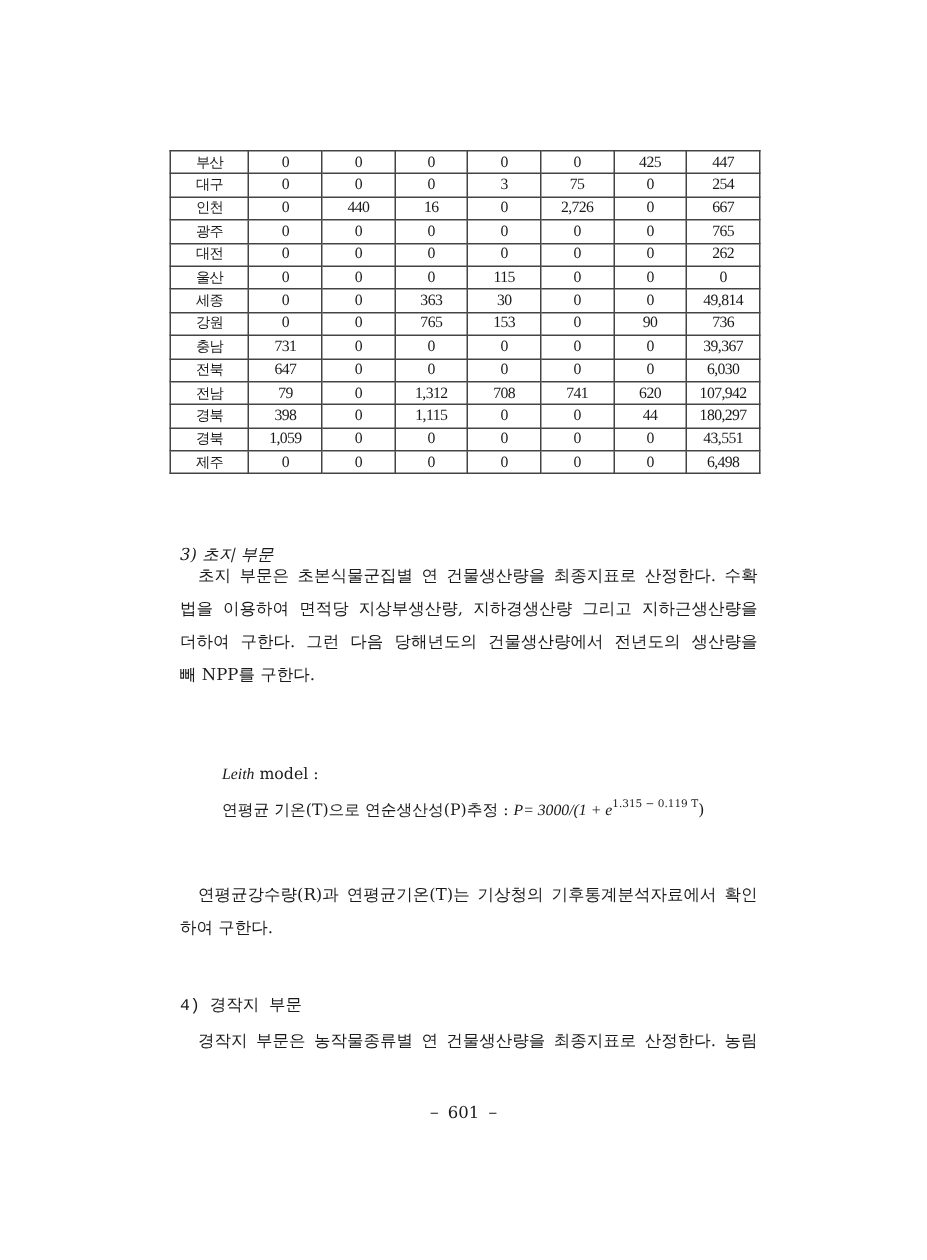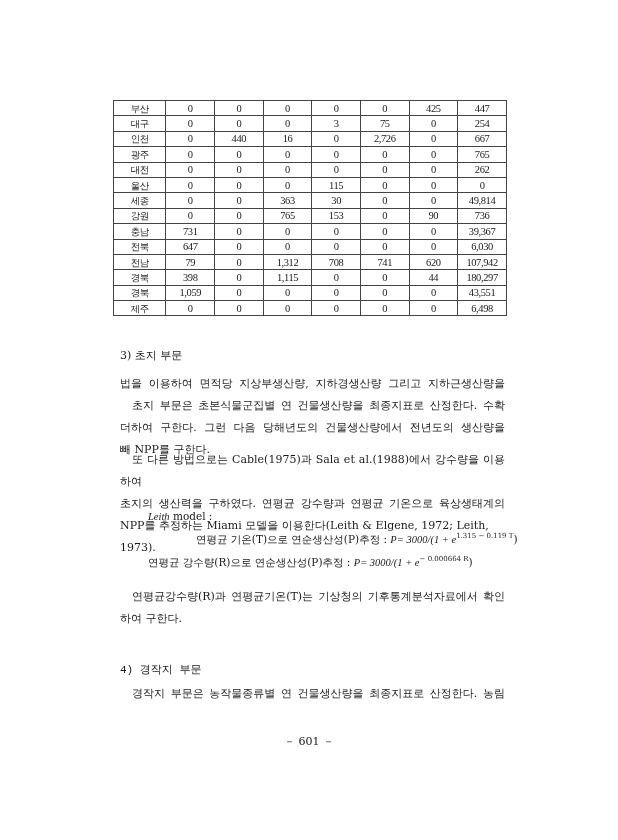--- a/index.html
+++ b/index.html
@@ -166,47 +166,39 @@
           <td class="num">0</td>
           <td class="num">0</td>
           <td class="num">0</td>
           <td class="num">0</td>
           <td class="num">0</td>
           <td class="num">6,498</td>
         </tr>
       </tbody>
   </table>
 
-  <div class="heading" style="left:120px; top:348px;">3) 초지 부문</div>
+  <div class="heading" style="left:120px; top:362px;font-style:italic;">3) 초지 부문</div>
 
   <div class="txt" style="top:373px;">
+    <div class="justify indent">초지 부문은 초본식물군집별 연 건물생산량을 최종지표로 산정한다. 수확</div>
     <div class="justify">법을 이용하여 면적당 지상부생산량, 지하경생산량 그리고 지하근생산량을</div>
-    <div class="justify indent">초지 부문은 초본식물군집별 연 건물생산량을 최종지표로 산정한다. 수확</div>
     <div class="justify">더하여 구한다. 그런 다음 당해년도의 건물생산량에서 전년도의 생산량을</div>
     <div>빼 NPP를 구한다.</div>
   </div>
 
-  <div class="txt" style="top:449px;">
-    <div class="justify indent">또 다른 방법으로는 Cable(1975)과 Sala et al.(1988)에서 강수량을 이용하여</div>
-    <div class="justify">초지의 생산력을 구하였다. 연평균 강수량과 연평균 기온으로 육상생태계의</div>
-    <div>NPP를 추정하는 Miami 모델을 이용한다(Leith &amp; Elgene, 1972; Leith, 1973).</div>
-  </div>
 
   <div class="formula" style="top:510px;">
     <i>Leith</i>
     <span>model :</span>
   </div>
 
-  <div class="formula" style="top:532px;margin-left:48px;">
+  <div class="formula" style="top:532px;">
     <span>연평균 기온(T)으로 연순생산성(P)추정 : </span><i>P= 3000/(1 + e</i><span class="sup">1.315 − 0.119 T</span><span>)</span>
   </div>
 
-  <div class="formula" style="top:555px;">
-    <span>연평균 강수량(R)으로 연순생산성(P)추정 : </span><i>P= 3000/(1 + e</i><span class="sup">− 0.000664 R</span><span>)</span>
-  </div>
 
   <div class="txt" style="top:563px;margin-top:23px;">
     <div class="justify indent">연평균강수량(R)과 연평균기온(T)는 기상청의 기후통계분석자료에서 확인</div>
     <div>하여 구한다.</div>
   </div>
 
   <div class="heading" style="left:120px; top:662px;font-family:Liberation Mono, monospace;">4) 경작지 부문</div>
 
   <div class="txt" style="top:683px;">
     <div class="justify indent">경작지 부문은 농작물종류별 연 건물생산량을 최종지표로 산정한다. 농림</div>

